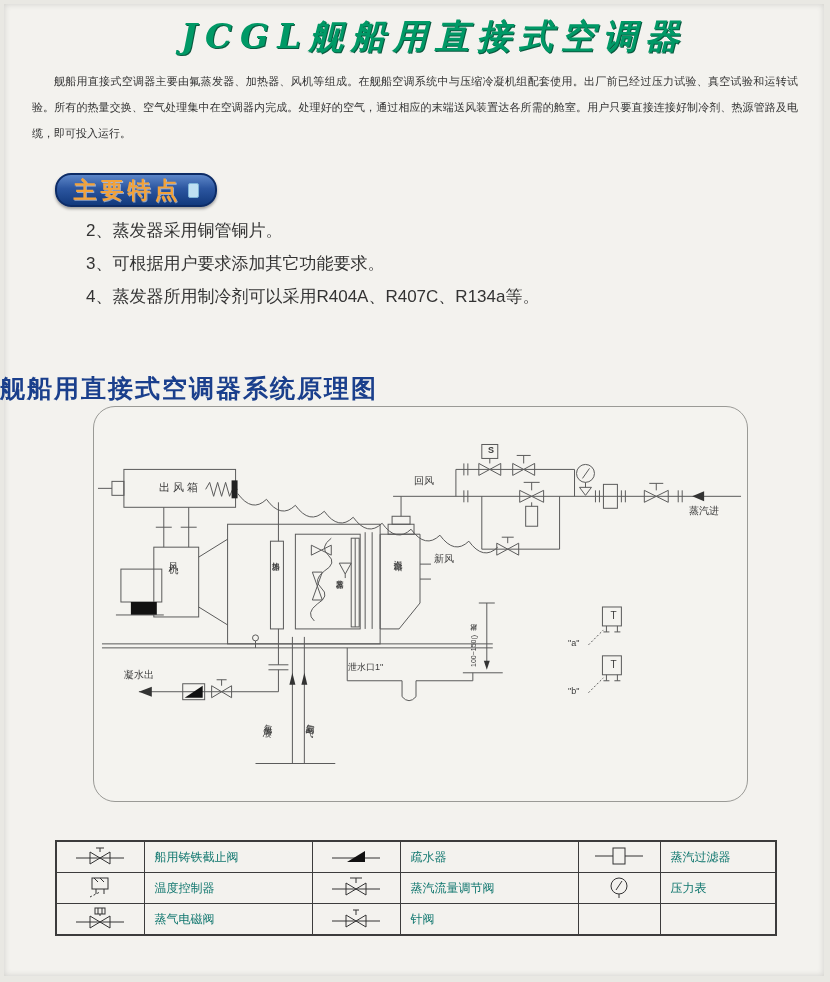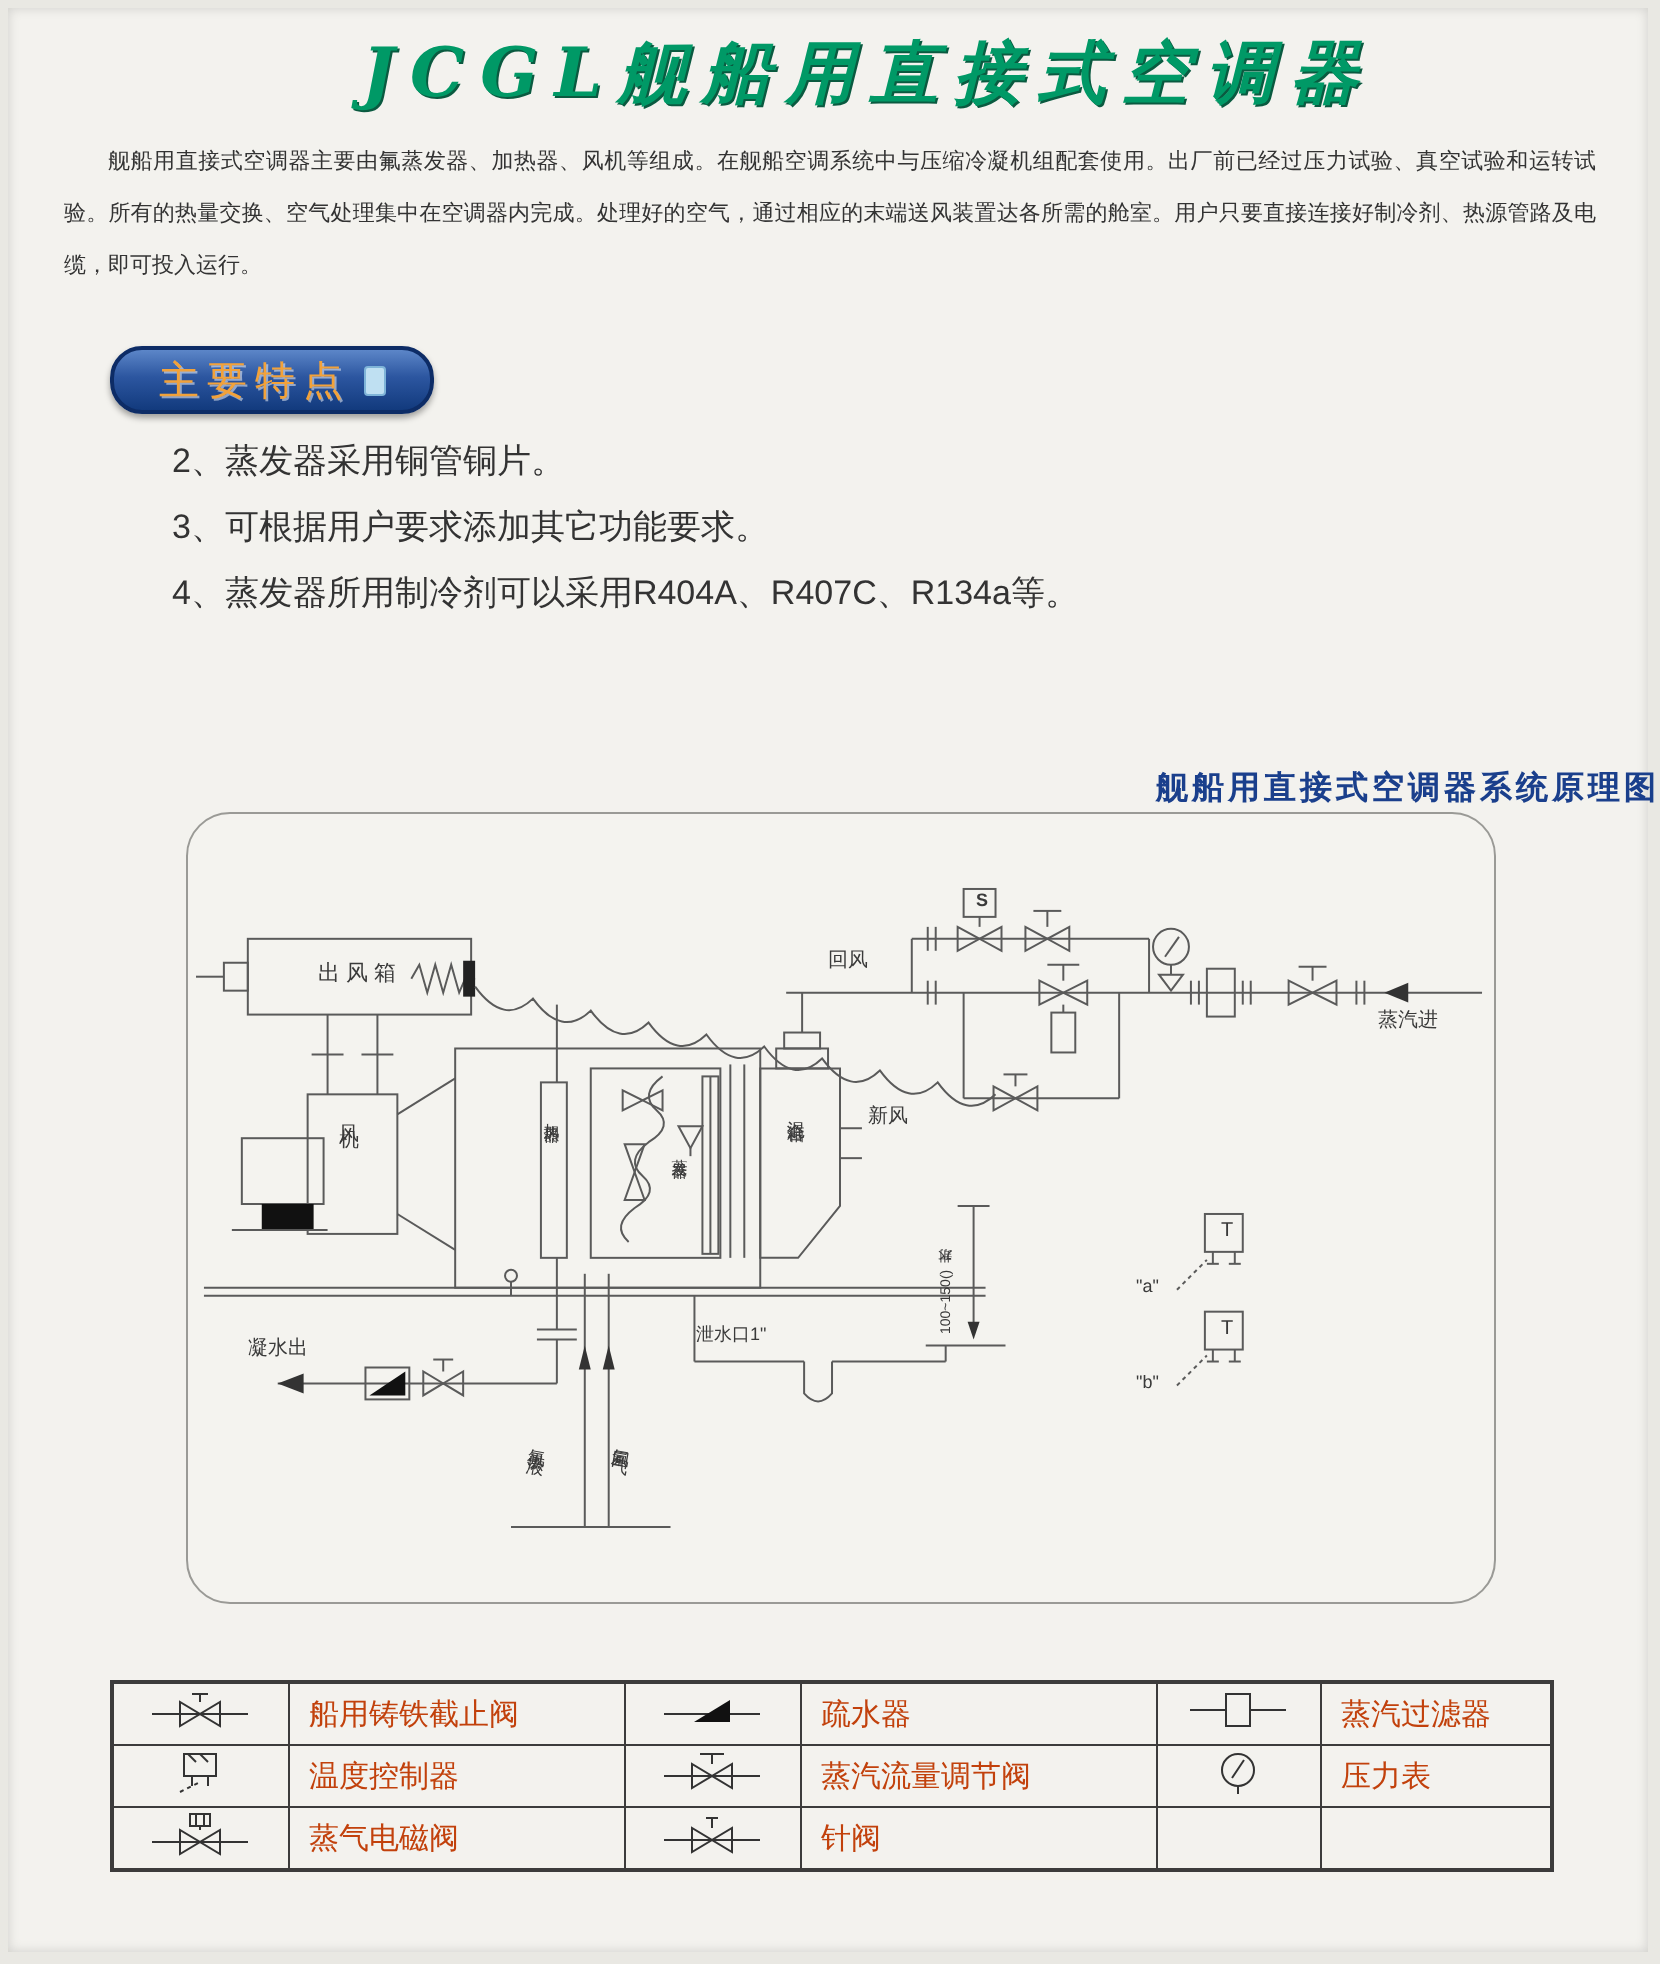--- a/index.html
+++ b/index.html
@@ -31,49 +31,49 @@
   }
   .badge{
     position:absolute;left:55px;top:173px;
     width:158px;height:30px;border-radius:16px;
     background:linear-gradient(#5c86c8 0%,#2c56a0 45%,#123a7d 100%);
     border:2px solid #0d2c66;
     box-shadow:0 2px 3px rgba(0,0,0,.35);
     display:flex;align-items:center;justify-content:center;gap:6px;
   }
   .badge-text{
-    font-size:20px;font-weight:normal;letter-spacing:4px;
+    font-size:23px;font-weight:bold;letter-spacing:4px;
     color:#f2a23a;text-shadow:1px 1px 0 rgba(255,255,255,.5);
   }
   .badge-orn{
     width:9px;height:13px;background:#bfe0f2;border:1px solid #7fb4d8;border-radius:2px;
   }
   .features{
     position:absolute;left:86px;top:214px;width:620px;
     font-size:17px;color:#333;
   }
   .features .feature-item{height:33px;line-height:33px;}
   .diagram-title{
-    position:absolute;left:0;top:372px;width:100%;text-align:right;
-    font-size:16px;font-weight:bold;letter-spacing:2px;color:#1a3f8c;margin-top:12px;
+    position:absolute;left:0;top:372px;width:100%;text-align:left;
+    font-size:25px;font-weight:bold;letter-spacing:2px;color:#1a3f8c;
   }
   .diagram{
     position:absolute;left:93px;top:406px;width:653px;height:394px;
     border:1.5px solid #9a9a96;border-radius:22px;
     background:#f4f3ef;
   }
   .diagram svg{position:absolute;left:0;top:0;}
   .dlabel{
     position:absolute;font-size:10px;color:#3a3a3a;white-space:nowrap;line-height:1.1;
   }
   .vert{writing-mode:vertical-rl;letter-spacing:2px;}
   .legend{
     position:absolute;left:55px;top:840px;width:720px;
     border-collapse:collapse;table-layout:fixed;
-    font-size:15px;color:#c2410c;
+    font-size:12px;color:#0f766e;
   }
   .legend td{
     border:1px solid #3c3c3c;height:30px;padding:0 0 0 10px;
     vertical-align:middle;overflow:hidden;
   }
   .legend td.sym{text-align:center;padding:0;}
   .legend{border:2px solid #3c3c3c;}
 </style>
 </head>
 <body>

